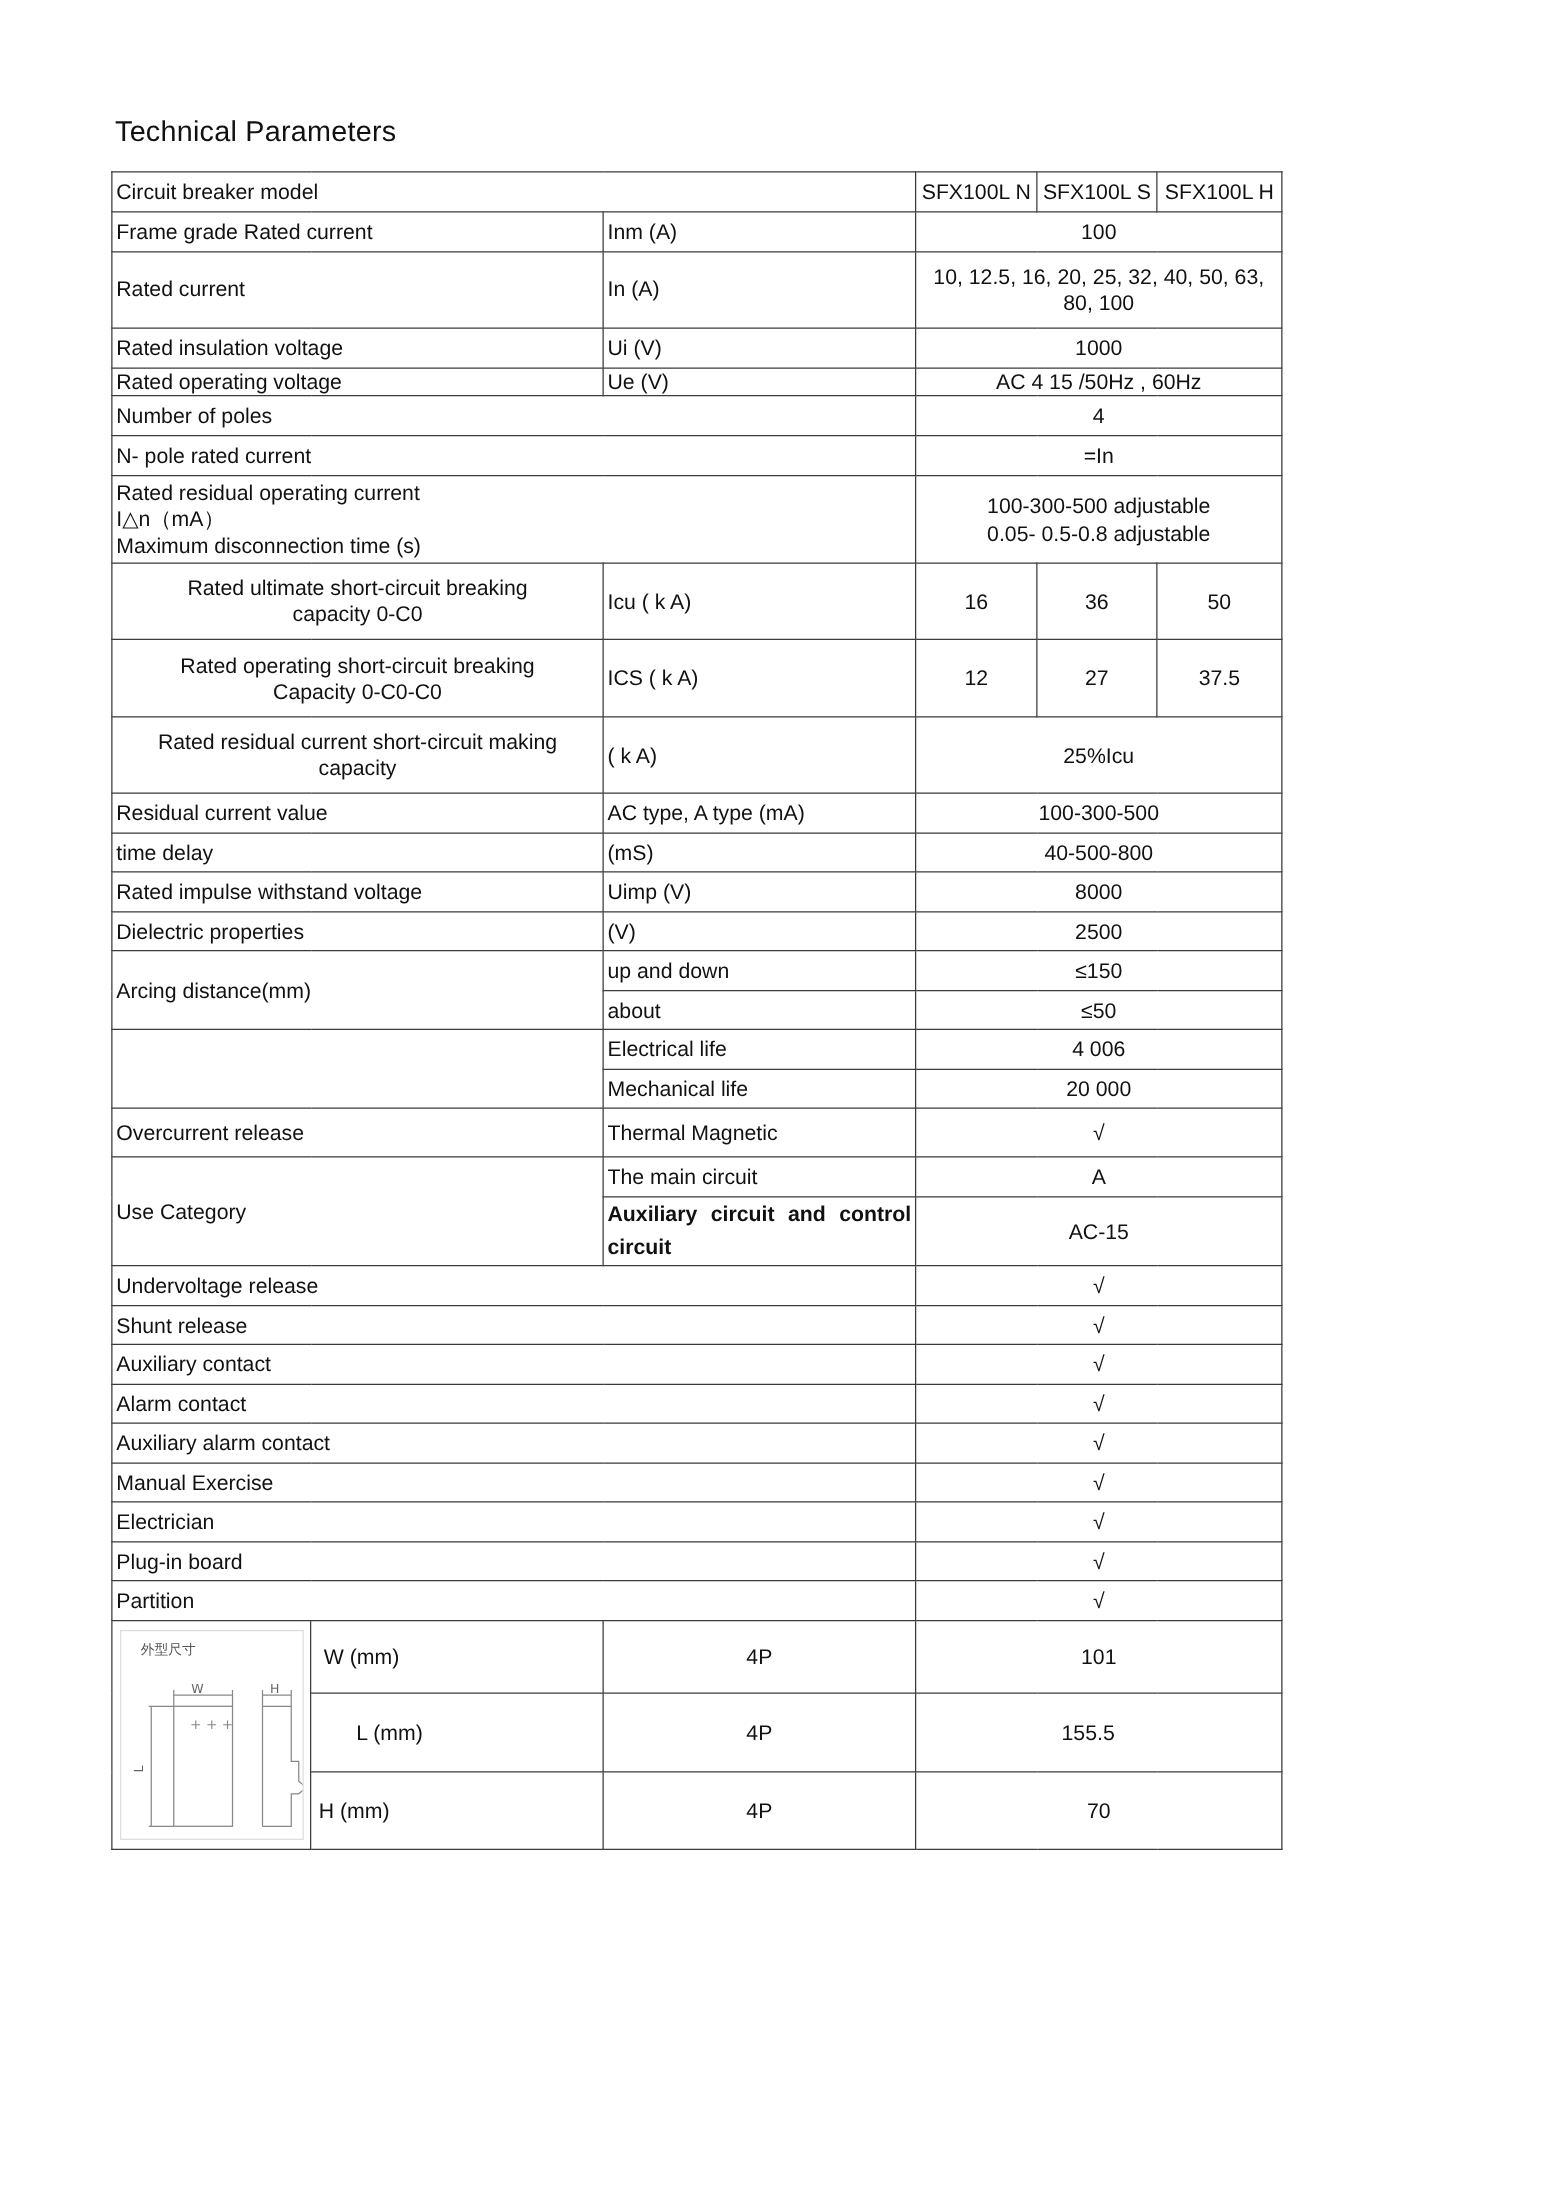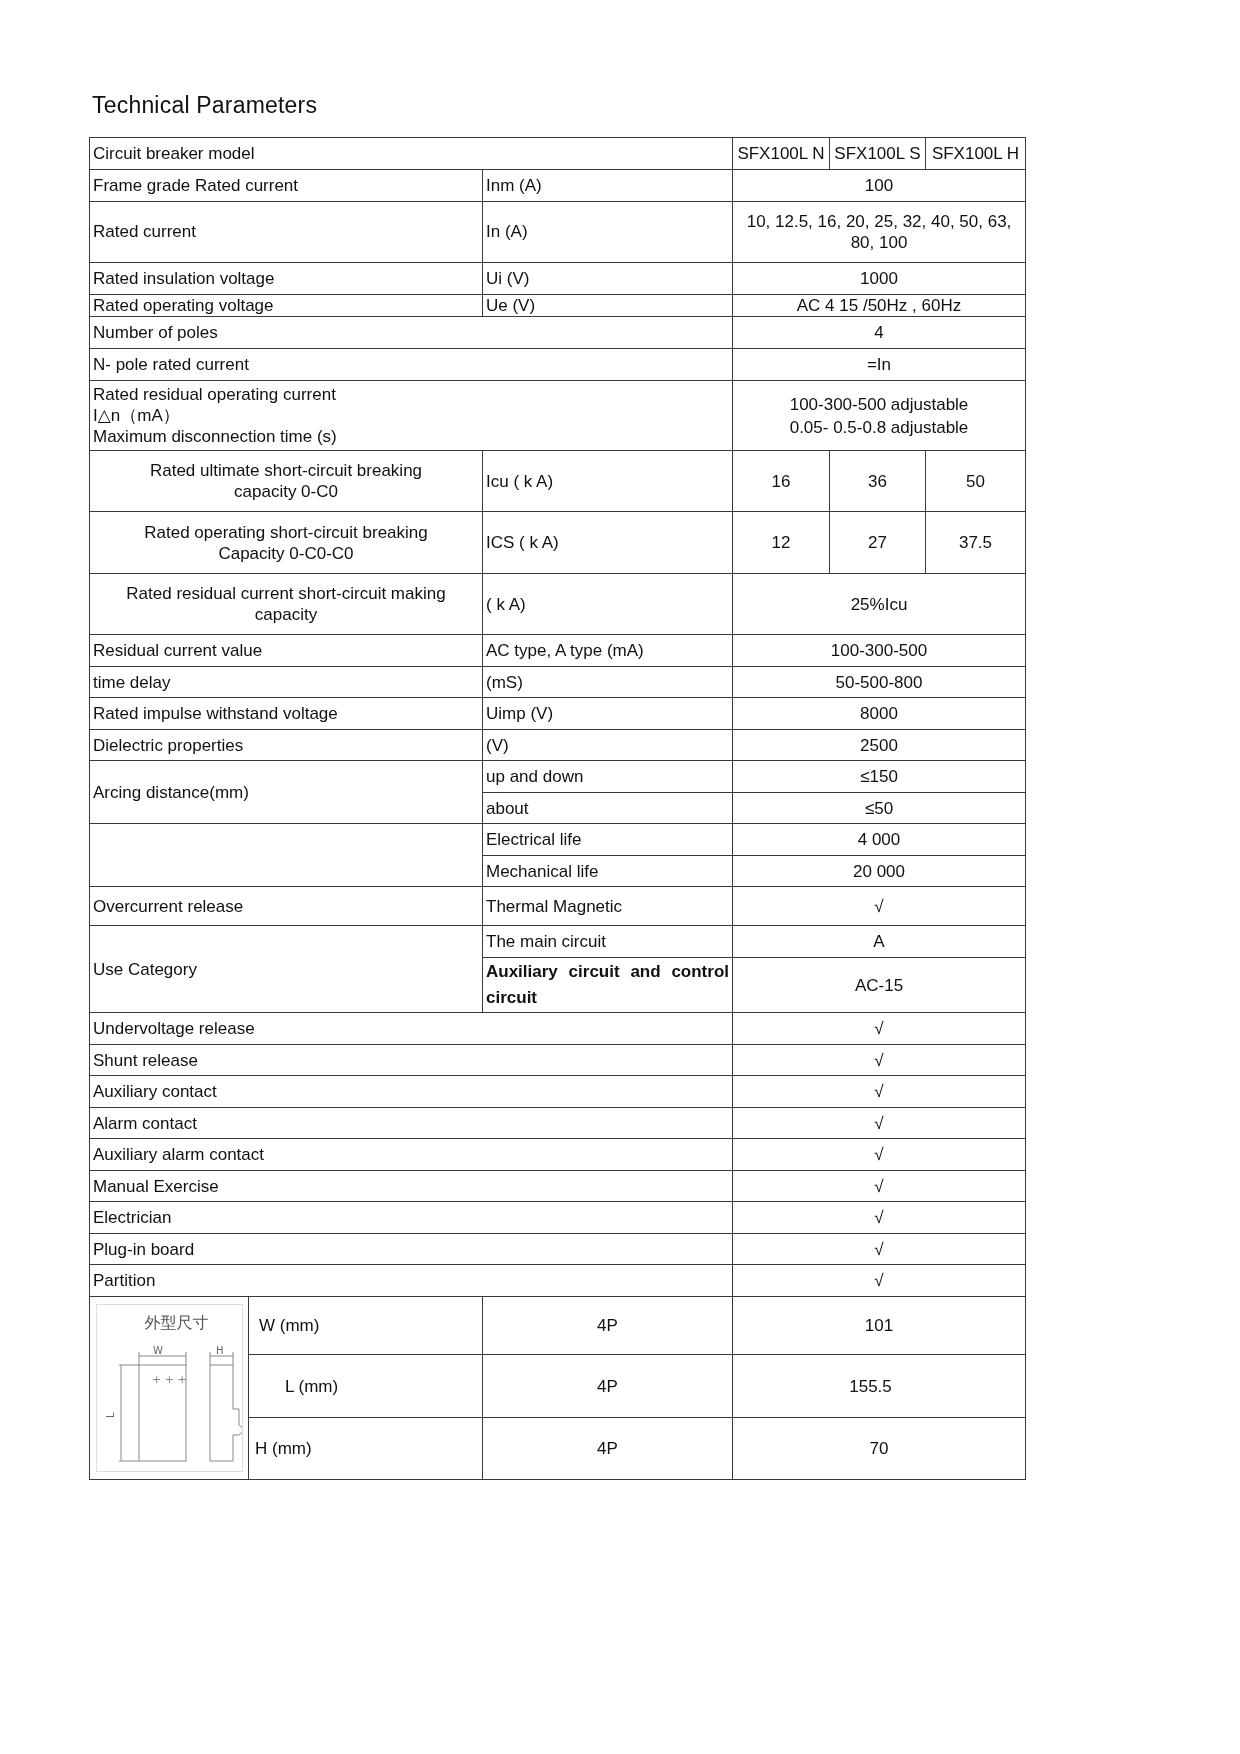--- a/index.html
+++ b/index.html
@@ -7,21 +7,21 @@
   .title { position: absolute; left: 92px; top: 92px; font-size: 23px; font-weight: normal; letter-spacing: 0.2px; }
   table.spec { position: absolute; left: 89px; top: 137px; width: 936px; border-collapse: collapse; table-layout: fixed; font-size: 17px; }
   table.spec td { border: 1.3px solid #3a3a3a; padding: 0 3px; line-height: 1.25; vertical-align: middle; overflow: hidden; }
   .c { text-align: center; margin-top: 16px; }
   .l { text-align: left; margin-left: 32px; }
   .lh2 { line-height: 30px; }
   .just { text-align: justify; text-align-last: left; font-weight: bold; }
   .ml { line-height: 22px; padding-top: 2px; padding-bottom: 2px; }
   .drawing-cell { padding: 4px !important; }
   .drawing-box { width: 145px; height: 166px; border: 1px solid #ddd; position: relative; margin: 0 auto; background:#fff; }
-  .drawing-box .cn { position: absolute; left: 16px; top: 8px; font-family: "DejaVu Serif", serif; font-size: 16px; color: #555; margin-left: 32px; }
+  .drawing-box .cn { position: absolute; left: 16px; top: 8px; font-family: "DejaVu Serif", serif; font-size: 11px; color: #555; }
   .drawing-box svg { position: absolute; left: 0; top: 0; }
   .dimtxt { font-size: 17px; }
 </style>
 </head>
 <body>
 
 <div class="title">Technical Parameters</div>
 
 <table class="spec">
   <colgroup>
@@ -123,21 +123,21 @@
 
   <tr style="height:32px">
     <td colspan="2" class="l">Residual current value</td>
     <td class="l">AC type, A type (mA)</td>
     <td colspan="3" class="c">100-300-500</td>
   </tr>
 
   <tr style="height:31px">
     <td colspan="2" class="l">time delay</td>
     <td class="l">(mS)</td>
-    <td colspan="3" class="c">50-500-800</td>
+    <td colspan="3" class="c">40-500-800</td>
   </tr>
 
   <tr style="height:32px">
     <td colspan="2" class="l">Rated impulse withstand voltage</td>
     <td class="l">Uimp (V)</td>
     <td colspan="3" class="c">8000</td>
   </tr>
 
   <tr style="height:31px">
     <td colspan="2" class="l">Dielectric properties</td>
@@ -151,21 +151,21 @@
     <td colspan="3" class="c">≤150</td>
   </tr>
   <tr style="height:31px">
     <td class="l">about</td>
     <td colspan="3" class="c">≤50</td>
   </tr>
 
   <tr style="height:32px">
     <td colspan="2" rowspan="2" class="l"></td>
     <td class="l">Electrical life</td>
-    <td colspan="3" class="c">4 000</td>
+    <td colspan="3" class="c">4 006</td>
   </tr>
   <tr style="height:31px">
     <td class="l">Mechanical life</td>
     <td colspan="3" class="c">20 000</td>
   </tr>
 
   <tr style="height:39px">
     <td colspan="2" class="l">Overcurrent release</td>
     <td class="l">Thermal Magnetic</td>
     <td colspan="3" class="c">√</td>

